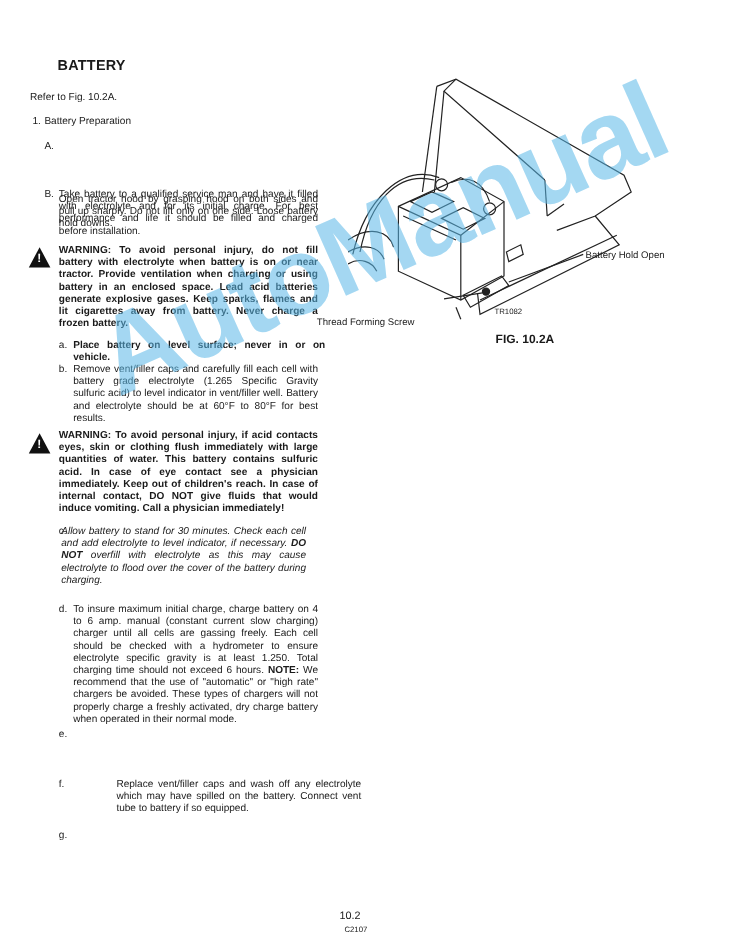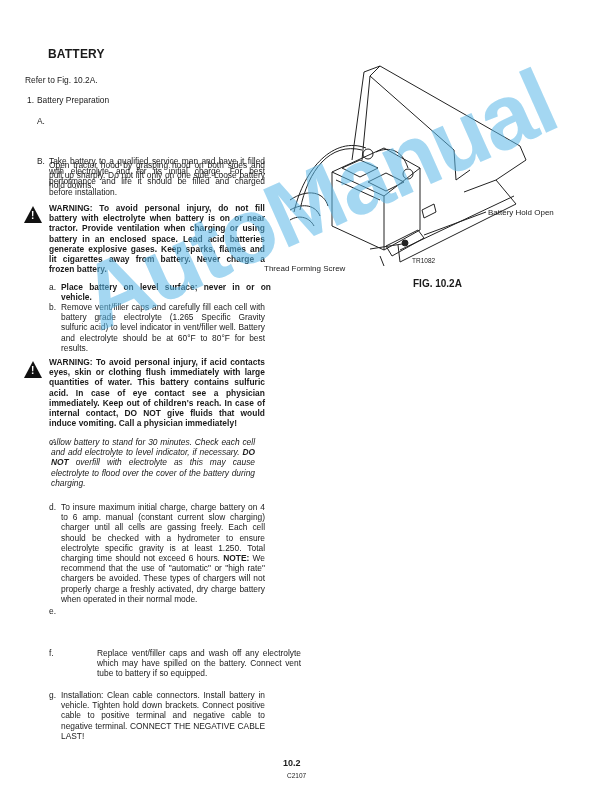--- a/index.html
+++ b/index.html
@@ -7,21 +7,21 @@
          font-family:"Liberation Sans", sans-serif; color:#1a1a1a; }
   .page { position:absolute; left:0; top:0; width:612px; height:792px; }
   .title { position:absolute; left:25px; top:47px; font-size:12px; font-weight:bold; letter-spacing:0.2px;padding-left:23px; }
   .t { position:absolute; font-size:8.4px; line-height:10.2px; text-align:justify; }
   .lbl { position:absolute; font-size:8.4px; line-height:10.2px; }
   .warn { position:absolute; font-size:8.4px; line-height:10.2px; font-weight:bold; text-align:justify; letter-spacing:0.05px; }
   .tri { position:absolute; width:0; height:0; border-left:9px solid transparent; border-right:9px solid transparent; border-bottom:17px solid #111; }
   .tri::after { content:"!"; position:absolute; left:-2px; top:4px; color:#fff; font-size:10px; font-weight:bold; }
   .cap { position:absolute; font-size:8px; }
   .figlbl { position:absolute; font-size:10px; font-weight:bold; }
-  .footer-num { position:absolute; left:283px; top:758px; font-size:9px; font-weight:bold; }
+  .footer-num { position:absolute; left:283px; top:758px; font-size:9px; font-weight:normal; }
   .footer-code { position:absolute; left:287px; top:772px; font-size:6.5px; }
   .watermark { position:absolute; left:65px; top:255px; font-size:92px; font-weight:bold; color:#5ab8e8; opacity:0.55;
                transform:rotate(-24deg); transform-origin:left top; white-space:nowrap; pointer-events:none; letter-spacing:-2px; }
   svg { position:absolute; }
 </style>
 </head>
 <body>
 
 <div class="page">
 
@@ -53,21 +53,20 @@
 
   <div class="lbl" style="left:49px;top:502px;">d.</div>
   <div class="t" style="left:61px;top:502px;width:204px;"><span>To insure maximum initial charge, charge battery on 4 to 6 amp. manual (constant current slow charging) charger until all cells are gassing freely. Each cell should be checked with a hydrometer to ensure electrolyte specific gravity is at least 1.250. Total charging time should not exceed 6 hours. </span><b>NOTE:</b><span> We recommend that the use of "automatic" or "high rate" chargers be avoided. These types of chargers will not properly charge a freshly activated, dry charge battery when operated in their normal mode.</span></div>
 
   <div class="lbl" style="left:49px;top:606px;">e.</div>
 
   <div class="lbl" style="left:49px;top:648px;">f.</div>
   <div class="t" style="left:61px;top:648px;width:204px;margin-left:36px;">Replace vent/filler caps and wash off any electrolyte which may have spilled on the battery. Connect vent tube to battery if so equipped.</div>
 
   <div class="lbl" style="left:49px;top:690px;">g.</div>
-  <div class="t" style="left:61px;top:690px;width:204px;">Installation: Clean cable connectors. Install battery in vehicle. Tighten hold down brackets. Connect positive cable to positive terminal and negative cable to negative terminal. CONNECT THE NEGATIVE CABLE LAST!</div>
 
   <svg style="left:290px;top:60px;" width="240" height="210" viewBox="0 0 240 210" fill="none" stroke="#222" stroke-width="1">
 
     <path d="M74 12 L90 6 L230 86 L236 100 L206 120 L174 132"></path>
     <path d="M74 12 L62 100"></path>
     <path d="M90 6 L80 16 L164 90"></path>
     <path d="M80 16 L72 100"></path>
     <path d="M164 90 L166 120"></path>
     <path d="M166 120 L180 110"></path>
     <path d="M206 120 L226 144 L110 202 L108 185"></path>

